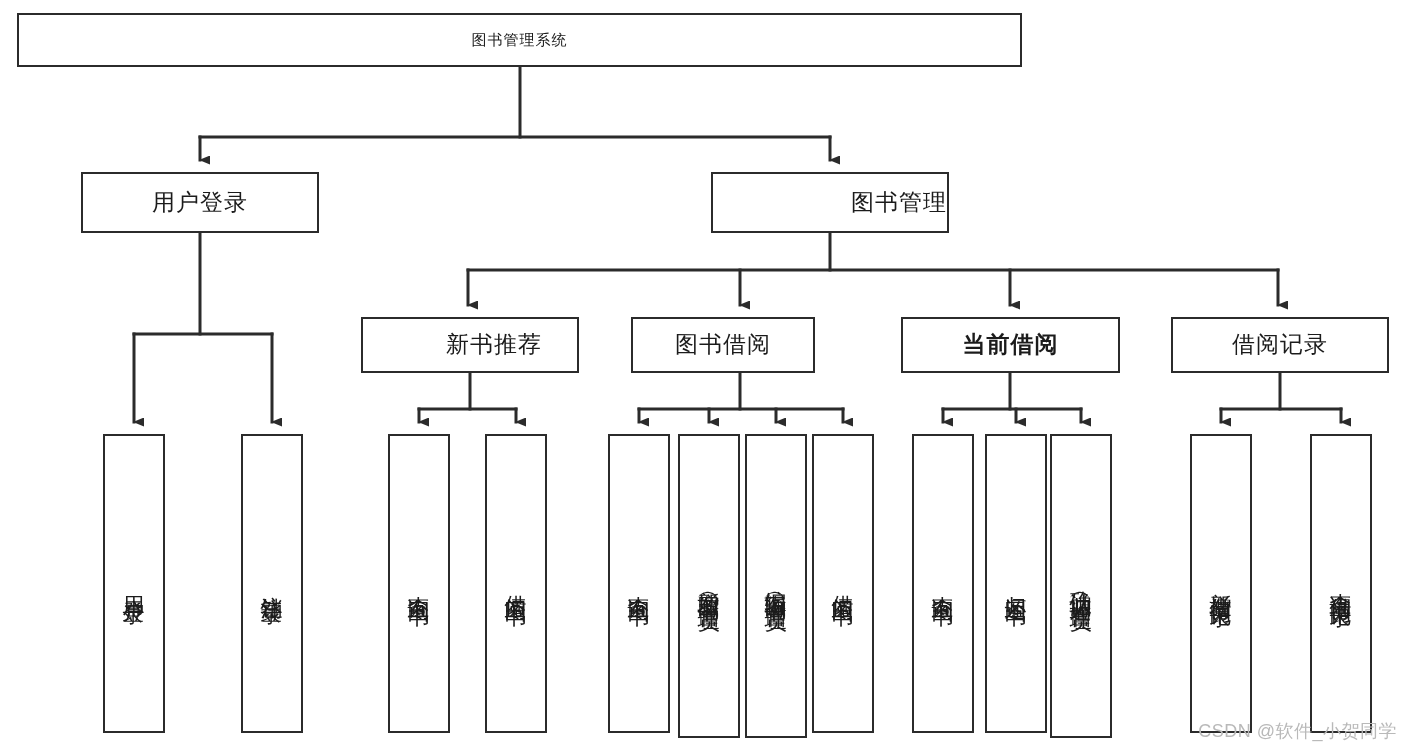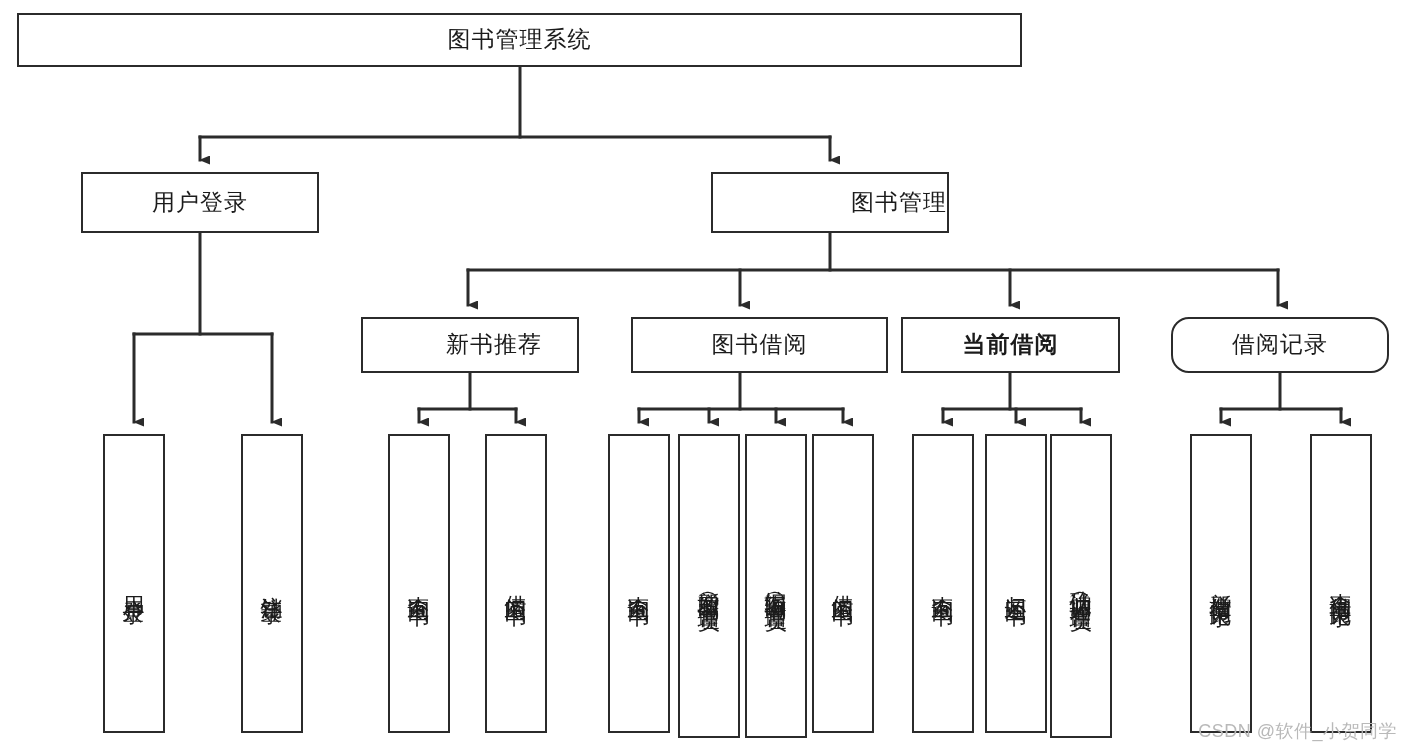--- a/index.html
+++ b/index.html
@@ -35,21 +35,21 @@
     color: #1b1b1b;
     z-index: 2;
   }
   .node.horiz {
     font-size: 23px;
     letter-spacing: 1px;
     line-height: 1.1;
     white-space: nowrap;
   }
   .node.root {
-    font-size: 23px;
+    font-size: 15px;
     justify-content: center;
   }
   .node.leaf {
     font-size: 22px;
     align-items: center;
     justify-content: center;
     padding: 6px 0;
   }
   .node.leaf .vtext {
     writing-mode: vertical-rl;
@@ -133,27 +133,27 @@
   <div class="node horiz" style="left:81px; top:172px; width:238px; height:61px;">
     <span>用户登录</span>
   </div>
   <div class="node horiz" style="left:711px; top:172px; width:238px; height:61px;justify-content:flex-end;">
     <span>图书管理</span>
   </div>
 
   <div class="node horiz" style="left:361px; top:317px; width:218px; height:56px;padding-left:48px;">
     <span>新书推荐</span>
   </div>
-  <div class="node horiz" style="left:631px; top:317px; width:257px; height:56px;">
+  <div class="node horiz" style="left:631px; top:317px; width:184px; height:56px;">
     <span>图书借阅</span>
   </div>
   <div class="node horiz" style="left:901px; top:317px; width:219px; height:56px;font-weight:bold;">
     <span>当前借阅</span>
   </div>
-  <div class="node horiz" style="left:1171px; top:317px; width:218px; height:56px;border-radius:18px;">
+  <div class="node horiz" style="left:1171px; top:317px; width:218px; height:56px;">
     <span>借阅记录</span>
   </div>
 
   <div class="node leaf" style="left:103px; top:434px; width:62px; height:299px;">
     <span class="vtext">用户登录</span>
   </div>
   <div class="node leaf" style="left:241px; top:434px; width:62px; height:299px;">
     <span class="vtext">注销登录</span>
   </div>
   <div class="node leaf" style="left:388px; top:434px; width:62px; height:299px;">

